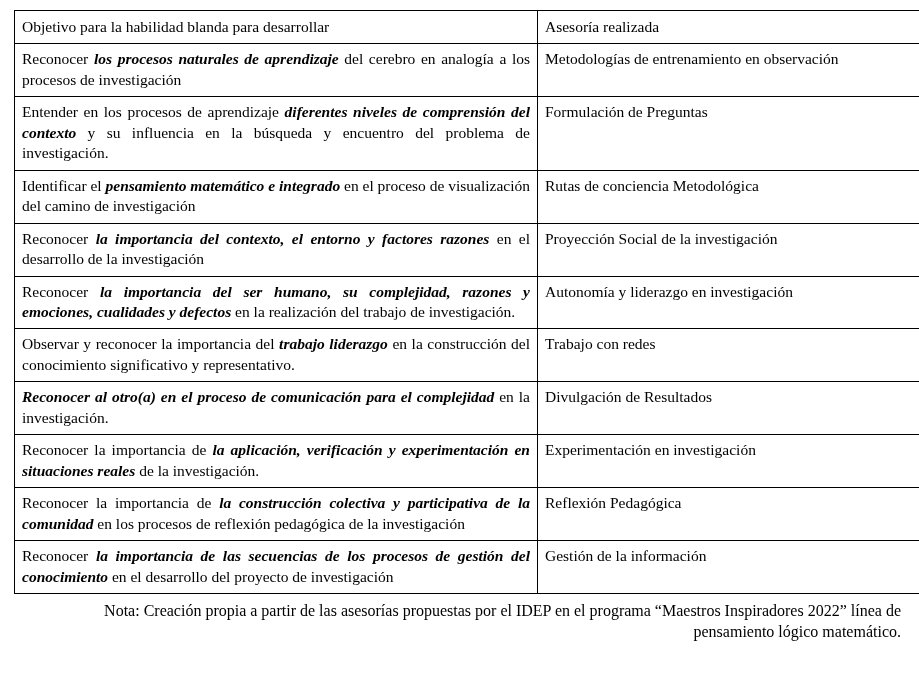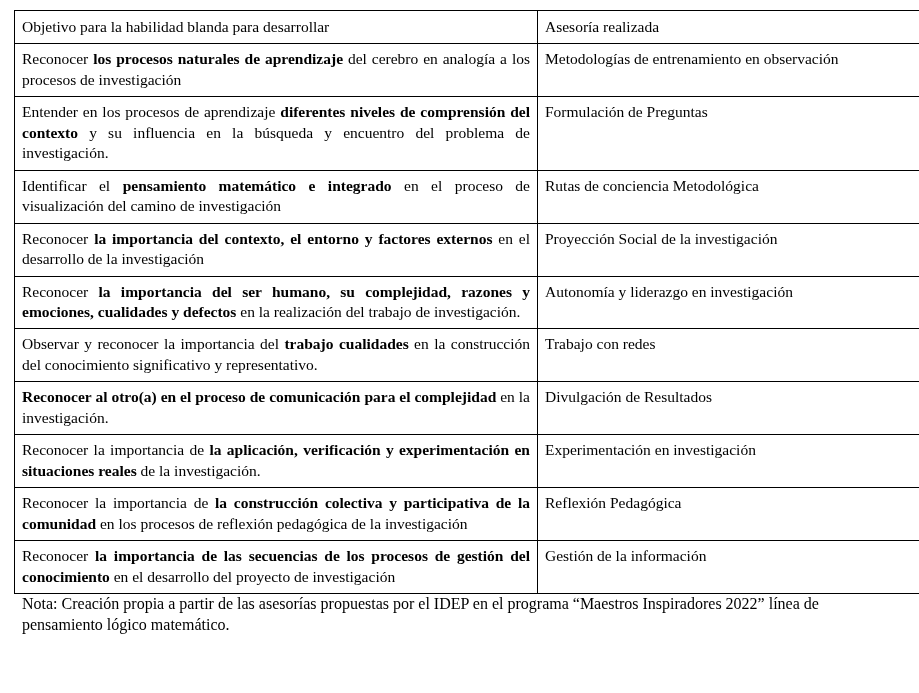--- a/index.html
+++ b/index.html
@@ -45,25 +45,27 @@
   }
   tr.header-row td {
     padding-top: 6px;
     margin-top: 14px;
   }
   .obj-text {
     display: block;
   }
   .obj-text b {
     font-weight: bold;
+    font-style: italic;
   }
   .note {
+    margin-top: 7px;
     font-size: 16px;
     line-height: 1.3;
-    text-align: left;
+    text-align: right;
     padding-left: 8px;
     padding-right: 4px;
   }
 </style>
 </head>
 <body>
 
 <div class="page">
 
   <table class="doc-table">
@@ -85,33 +87,33 @@
           <td class="col-b">Formulación de Preguntas</td>
         </tr>
         <tr class="data-row">
           <td class="col-a">
             <span class="obj-text">Identificar el <b>pensamiento matemático e integrado</b> en el proceso de visualización del camino de investigación</span>
           </td>
           <td class="col-b">Rutas de conciencia Metodológica</td>
         </tr>
         <tr class="data-row">
           <td class="col-a">
-            <span class="obj-text">Reconocer <b>la importancia del contexto, el entorno y factores externos</b> en el desarrollo de la investigación</span>
+            <span class="obj-text">Reconocer <b>la importancia del contexto, el entorno y factores razones</b> en el desarrollo de la investigación</span>
           </td>
           <td class="col-b">Proyección Social de la investigación</td>
         </tr>
         <tr class="data-row">
           <td class="col-a">
             <span class="obj-text">Reconocer <b>la importancia del ser humano, su complejidad, razones y emociones, cualidades y defectos</b> en la realización del trabajo de investigación.</span>
           </td>
           <td class="col-b">Autonomía y liderazgo en investigación</td>
         </tr>
         <tr class="data-row">
           <td class="col-a">
-            <span class="obj-text">Observar y reconocer la importancia del <b>trabajo cualidades</b> en la construcción del conocimiento significativo y representativo.</span>
+            <span class="obj-text">Observar y reconocer la importancia del <b>trabajo liderazgo</b> en la construcción del conocimiento significativo y representativo.</span>
           </td>
           <td class="col-b">Trabajo con redes</td>
         </tr>
         <tr class="data-row">
           <td class="col-a">
             <span class="obj-text"><b>Reconocer al otro(a) en el proceso de comunicación para el complejidad</b> en la investigación.</span>
           </td>
           <td class="col-b">Divulgación de Resultados</td>
         </tr>
         <tr class="data-row">

